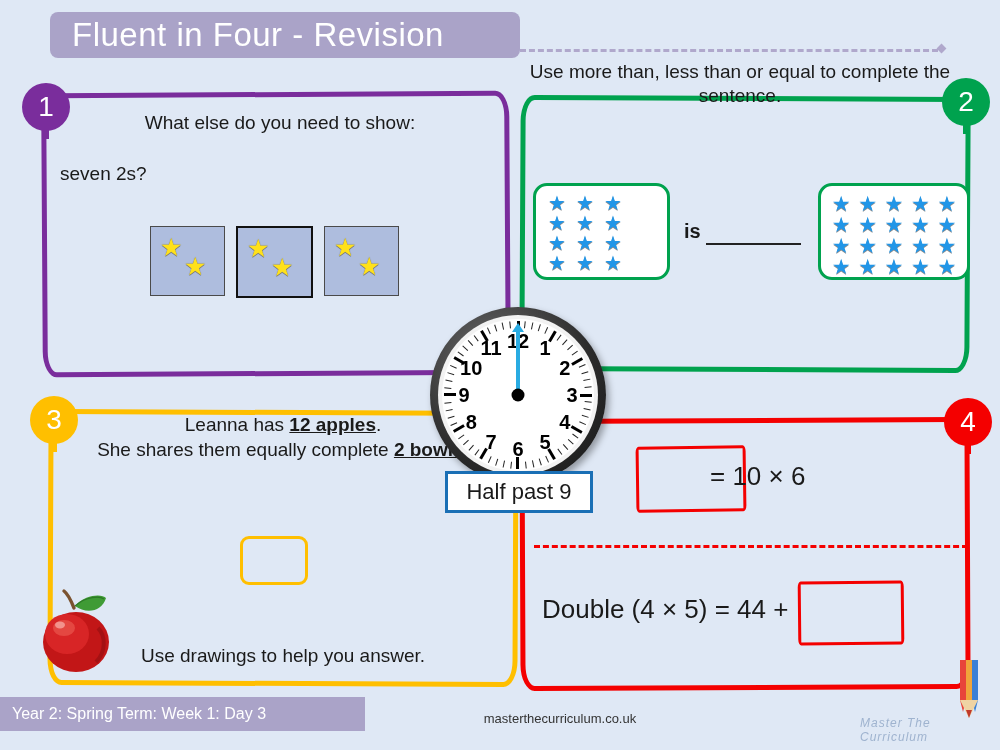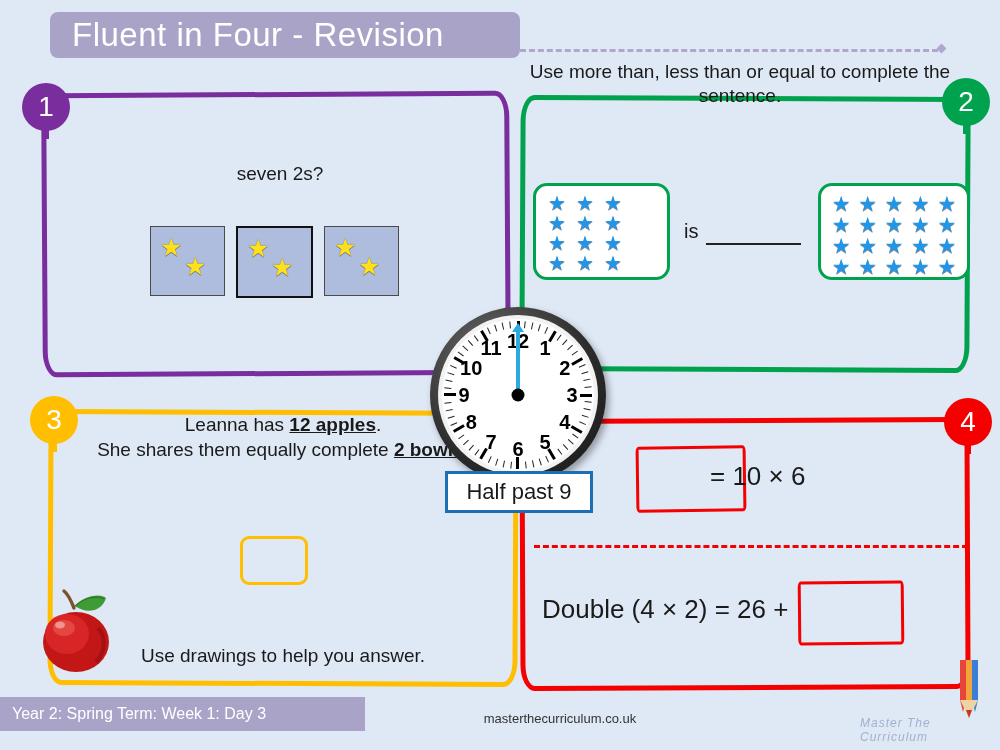--- a/index.html
+++ b/index.html
@@ -62,21 +62,21 @@
   #badge-4{left:944px;top:398px;background:#f40000;}
   #badge-4 .stem{background:#f40000;}
 
   
   .instruction{position:absolute;text-align:center;font-size:19px;line-height:24px;}
   #instr-1{left:60px;top:62px;width:450px;}
   #instr-2{left:520px;top:60px;width:440px;}
 
   
   #q1-line1{position:absolute;left:60px;top:112px;width:440px;text-align:center;font-size:19px;}
-  #q1-line2{position:absolute;left:60px;top:163px;width:440px;text-align:center;font-size:19px;}
+  #q1-line2{position:absolute;left:60px;top:163px;width:440px;text-align:left;font-size:19px;}
   #q1-boxes{position:absolute;left:150px;top:226px;display:flex;gap:11px;}
   .starbox{
     width:73px;height:68px;background:#aebdde;border:1px solid #4a4a4a;
     position:relative;
   }
   .starbox.thick{border:2px solid #111;}
   .starbox .s{position:absolute;font-size:25px;color:#ffe11a;
     text-shadow:0 1px 0 #7a7a7a,0 0 1px #555;line-height:1;}
   .starbox .s1{left:9px;top:8px;}
   .starbox .s2{left:33px;top:27px;}
@@ -85,21 +85,21 @@
   .arraybox{
     position:absolute;background:#ffffff;border:3px solid #00a24e;border-radius:14px;
     box-sizing:border-box;padding:7px 8px;
   }
   #array-left{left:533px;top:183px;width:137px;height:97px;}
   #array-right{left:818px;top:183px;width:152px;height:97px;}
   .srow{display:flex;gap:2px;line-height:1;}
   .sblue{font-size:20px;color:#2196e8;text-shadow:0 1px 0 #8c8c8c;
     display:inline-block;width:26px;text-align:center;}
   #array-right .sblue{width:28px;font-size:21px;}
-  #q2-is{position:absolute;left:684px;top:220px;font-size:20px;}
+  #q2-is{position:absolute;left:684px;top:220px;font-size:20px;font-weight:bold;}
   #q2-blank{position:absolute;left:706px;top:243px;width:95px;height:0;
     border-top:2px solid #222;}
 
   
   #q3-text{position:absolute;left:58px;top:412px;width:450px;text-align:center;
     font-size:19px;line-height:25px;}
   #q3-text u{text-decoration:underline;font-weight:bold;}
   #q3-answerbox{position:absolute;left:240px;top:536px;width:62px;height:43px;
     border:3px solid #ffbf00;border-radius:9px;}
   #q3-hint{position:absolute;left:58px;top:645px;width:450px;text-align:center;font-size:19px;}
@@ -161,20 +161,21 @@
   <div id="title-bar"></div>
   <div id="title-text">Fluent in Four - Revision</div>
   <div id="title-dash"></div>
   <div id="title-dot"></div>
 
   <div class="panel" id="panel-1"></div>
   <div class="badge" id="badge-1">
     <span class="stem"></span>
     <span>1</span>
   </div>
+  <div id="q1-line1">What else do you need to show:</div>
   <div id="q1-line2">seven 2s?</div>
   <div id="q1-boxes">
     <div class="starbox">
       <span class="s s1">★</span>
       <span class="s s2">★</span>
     </div>
     <div class="starbox thick">
       <span class="s s1">★</span>
       <span class="s s2">★</span>
     </div>
@@ -268,21 +269,21 @@
   </svg>
 
   <div class="panel" id="panel-4"></div>
   <div class="badge" id="badge-4">
     <span class="stem"></span>
     <span>4</span>
   </div>
   <div class="redbox" id="q4-box1"></div>
   <div id="q4-eq1">= 10 × 6</div>
   <div id="q4-divider"></div>
-  <div id="q4-eq2">Double (4 × 2) = 26 +</div>
+  <div id="q4-eq2">Double (4 × 5) = 44 +</div>
   <div class="redbox" id="q4-box2"></div>
 
   <div id="clock">
     <div id="clock-rim"></div>
     <div id="clock-rim2"></div>
     <div id="clock-face">
       <div id="ticks">
           <div class="tick hr" style="transform: rotate(0deg);">
             <i></i>
           </div>

